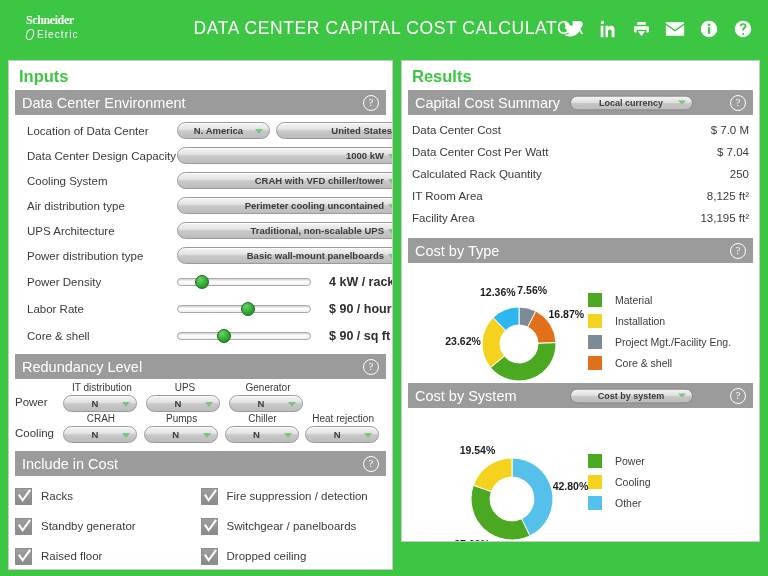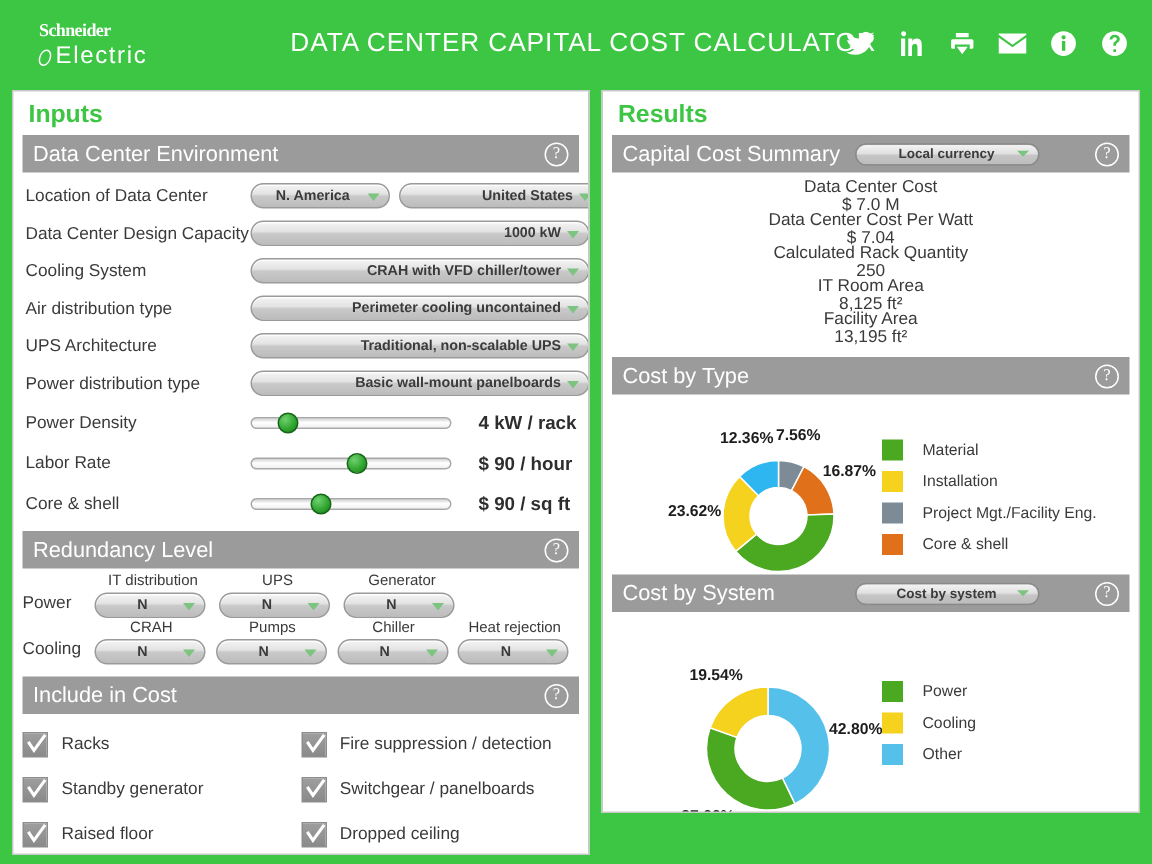--- a/index.html
+++ b/index.html
@@ -34,21 +34,21 @@
   .logo .s-sub {
     display: flex; align-items: center; gap: 3px;
     margin-top: 1px;
   }
   .logo .s-mark {
     display: inline-block; width: 8px; height: 11px;
     border: 1.6px solid #ffffff; border-radius: 50% 50% 50% 50%/ 45% 45% 45% 45%;
     transform: skewX(-12deg);
   }
   .logo .s-elec {
-    font-size: 16px; letter-spacing: 1.1px; color: #ffffff;
+    font-size: 10px; letter-spacing: 1.1px; color: #ffffff;
     font-family: "Liberation Sans", sans-serif;
   }
   .app-title {
     position: absolute; left: 0; top: 0; width: 768px; height: 57px;
     display: flex; align-items: center; justify-content: center;
     font-size: 17.5px; letter-spacing: 0.6px; color: #ffffff;
     text-align: center;
     padding-left: 10px;
   }
   .hdr-icons {
@@ -91,21 +91,21 @@
   .qmark {
     position: absolute; right: 7px; top: 50%;
     transform: translateY(-50%);
     width: 16px; height: 16px; border-radius: 50%;
     border: 1.4px solid #ffffff; color: #ffffff;
     font-size: 11px; line-height: 13px; text-align: center;
     cursor: pointer; font-family: "Liberation Serif", serif;
   }
 
   
-  .rows { padding: 4px 6px 0 8px; }
+  .rows { padding: 4px 6px 0 18px; }
   .row {
     display: flex; align-items: center;
     height: 23px; margin-bottom: 2px;
   }
   .row .lbl {
     font-size: 11.5px; color: #3a3a3a;
     width: 150px; flex: 0 0 150px;
     white-space: nowrap;
   }
   .row .ctl { flex: 1; display: flex; gap: 6px; align-items: center; }
@@ -190,21 +190,20 @@
     margin-right: 9px; position: relative; cursor: pointer;
   }
   .cbx svg { position: absolute; left: 1px; top: 0px; }
   .inc-item .itxt { font-size: 11.5px; color: #3a3a3a; white-space: nowrap; }
 
   
   .res-rows { padding: 4px 10px 0 10px; }
   .res-row {
     display: flex; justify-content: space-between; align-items: center;
     height: 22px;
-    flex-direction: column;
   }
   .res-row .rk { font-size: 11.5px; color: #3a3a3a; }
   .res-row .rv { font-size: 11.5px; color: #3a3a3a; font-weight: normal; }
 
   .sec-dd {
     position: absolute; left: 50%; top: 50%;
     transform: translate(-11px, -50%);
     width: 123px; height: 15px;
     background: linear-gradient(to bottom, #f4f4f4 0%, #e0e0e0 45%, #c6c6c6 55%, #bcbcbc 100%);
     border: 1px solid #8a8a8a; border-radius: 8px;

